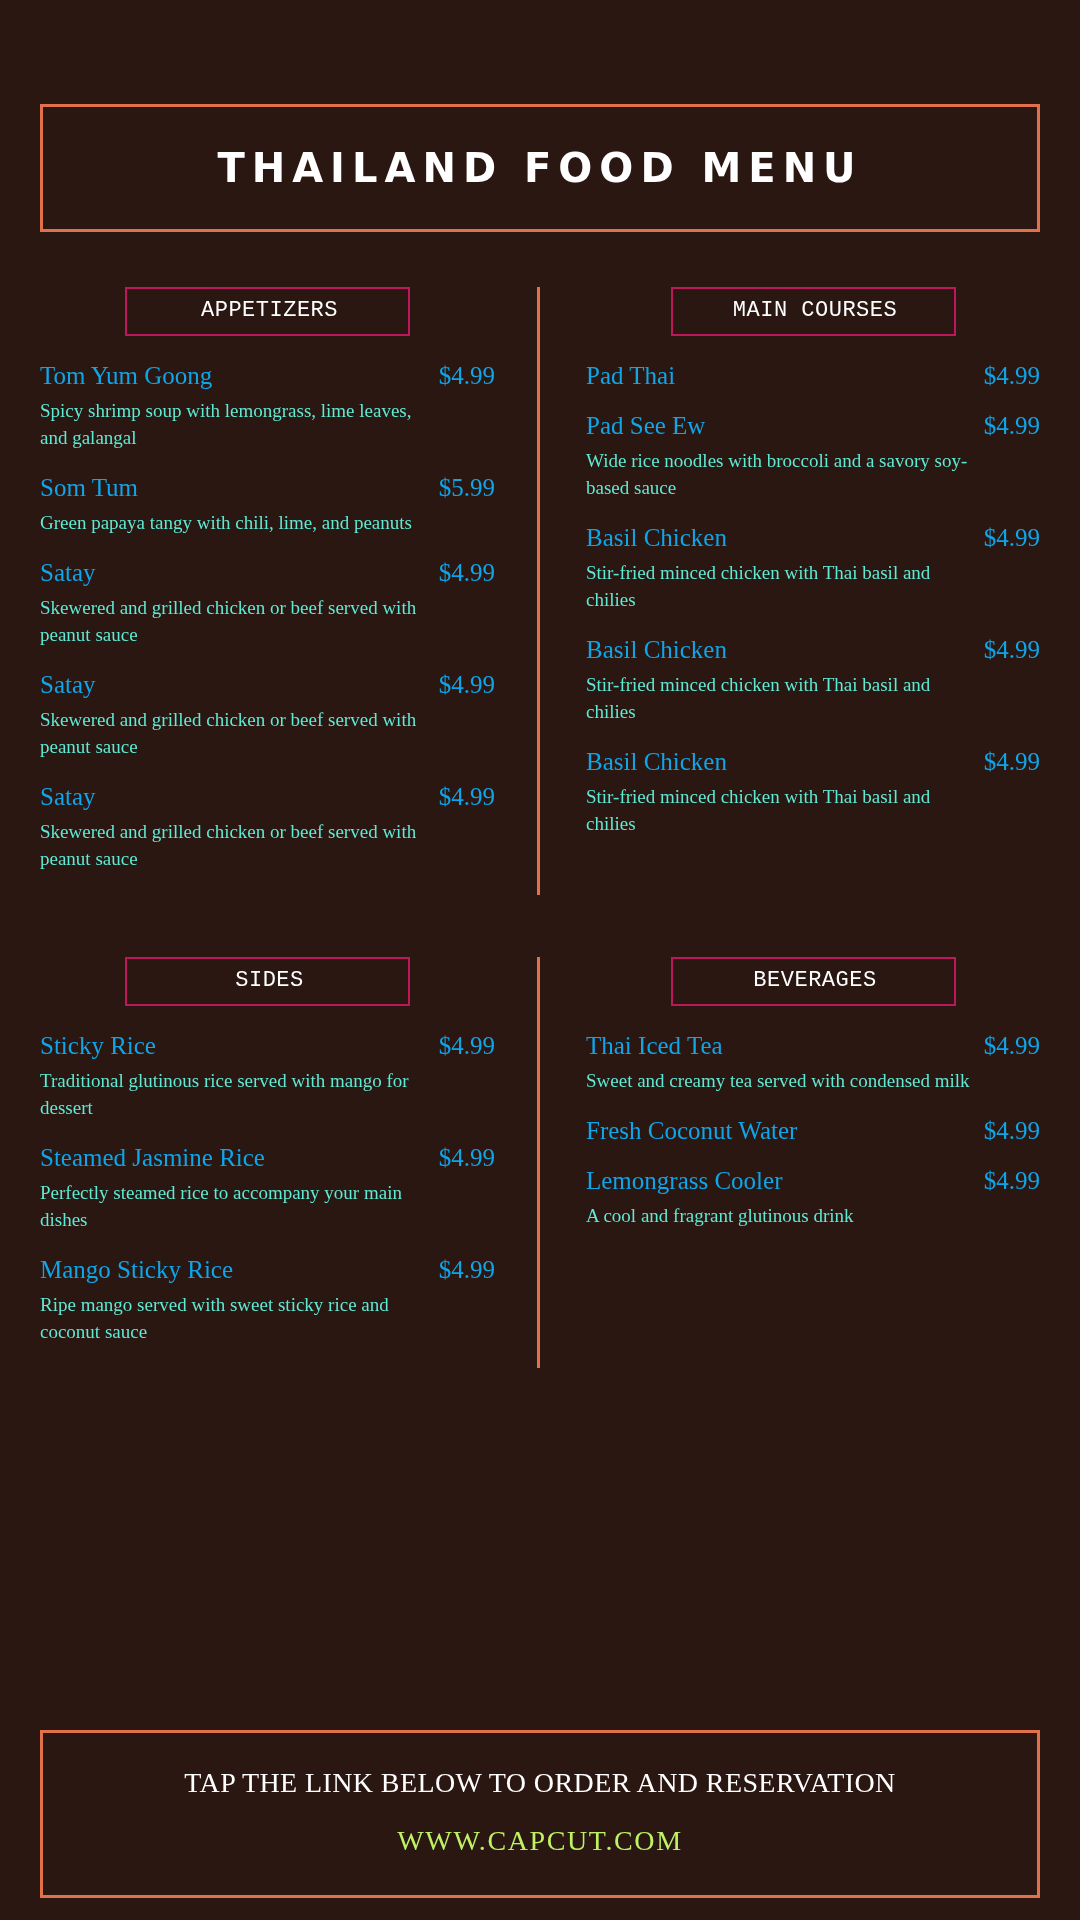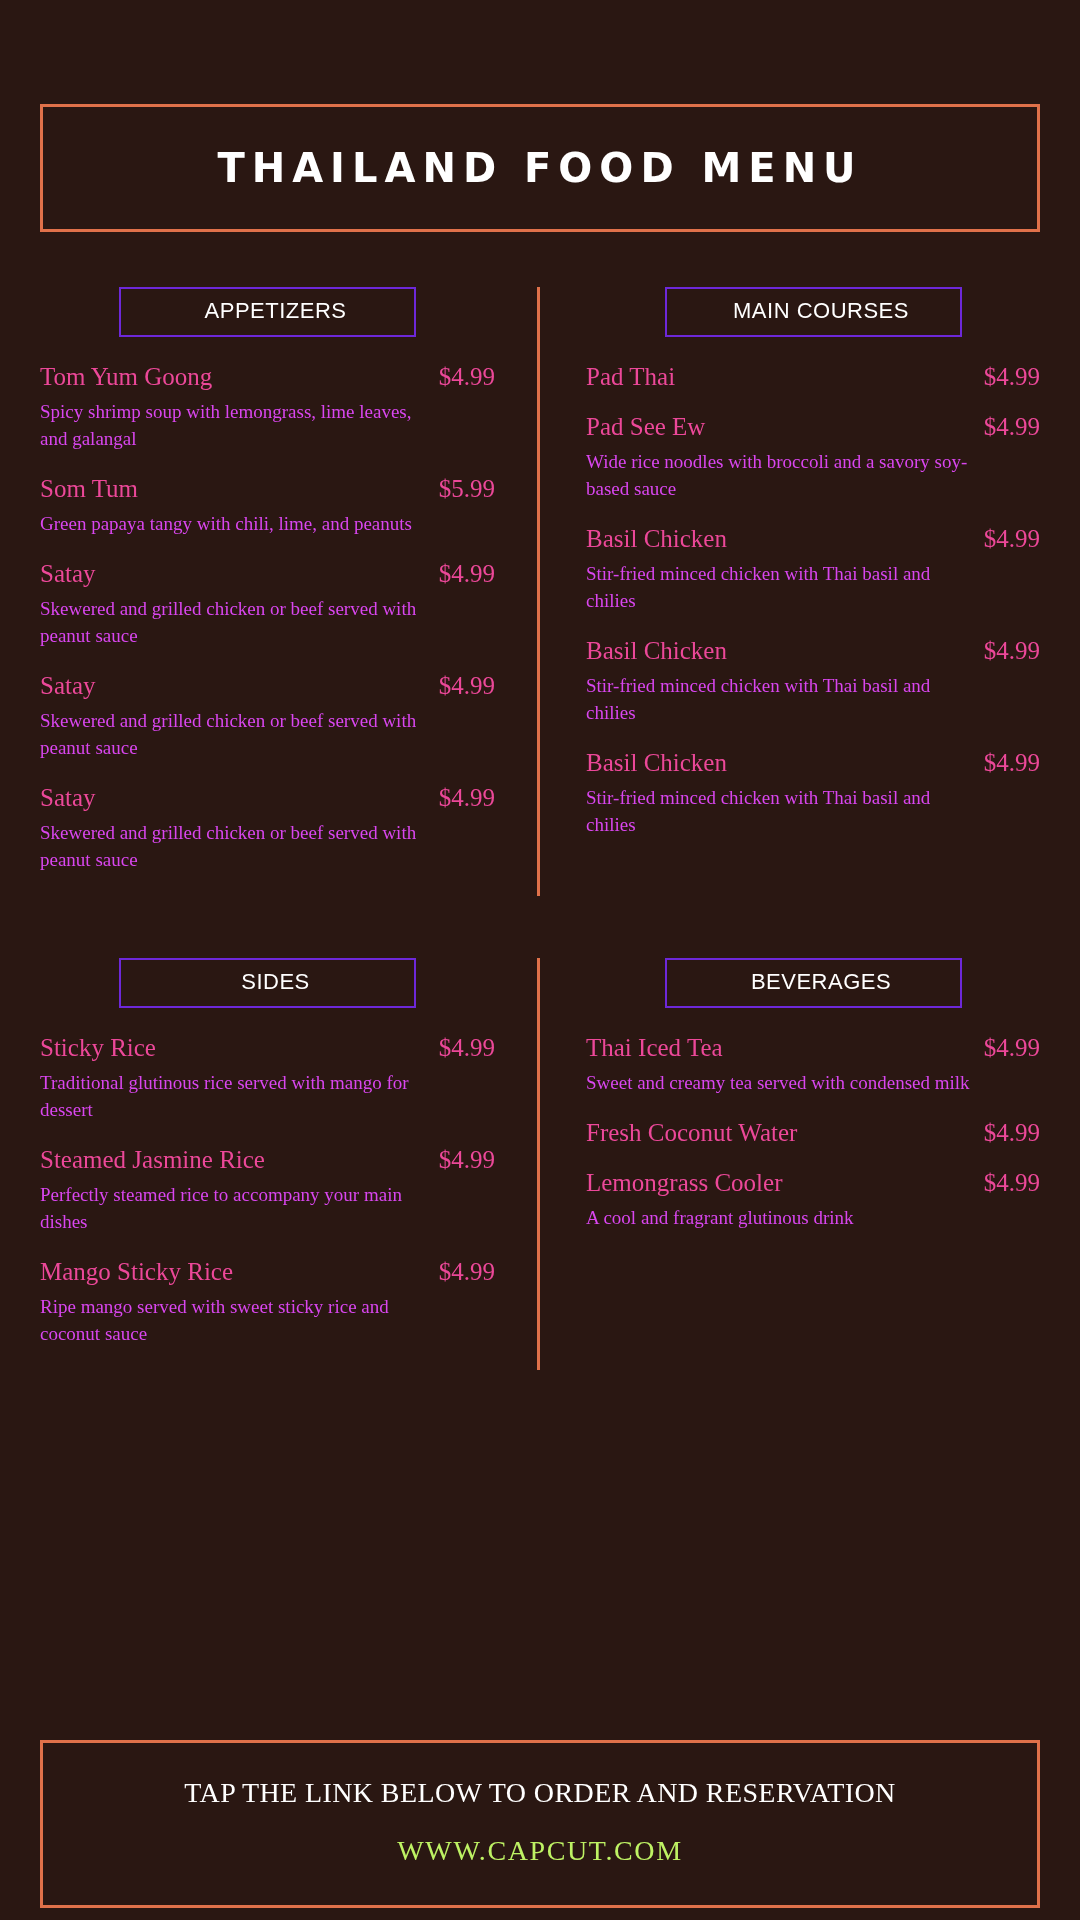--- a/index.html
+++ b/index.html
@@ -56,59 +56,59 @@
   .col.right {
     padding-left: 46px;
   }
 
   .cat-wrap {
     display: flex;
     justify-content: center;
     margin-bottom: 26px;
   }
   .cat-box {
-    border: 2px solid #6d28d9;
-    padding: 9px 0 11px 16px;
+    border: 2px solid #be185d;
+    padding: 9px 0 11px 4px;
     width: 277px;
     text-align: center;
-    font-family: Liberation Sans, sans-serif;
+    font-family: Liberation Mono, monospace;
     font-size: 22px;
     letter-spacing: 0.5px;
     color: #ffffff;
   }
 
   .item {
     margin-bottom: 22px;
   }
   .item-head {
     display: flex;
     justify-content: space-between;
     align-items: flex-start;
     font-size: 25px;
     font-weight: normal;
-    color: #ec4899;
+    color: #0ea5e9;
   }
   .item-name { white-space: nowrap; }
   .item-price { white-space: nowrap; }
   .item-desc {
     margin-top: 8px;
     font-size: 19px;
     line-height: 1.42;
-    color: #d946ef;
+    color: #5eead4;
     max-width: 390px;
   }
 
   .grid2 { margin-top: 62px; }
 
   
   .footer-box {
     position: absolute;
     left: 40px;
     right: 40px;
-    bottom: 116px;
+    bottom: 126px;
     border: 3px solid #e0714a;
     padding: 34px 0 38px 0;
     text-align: center;
   }
   .footer-line1 {
     font-size: 28px;
     letter-spacing: 0.4px;
     color: #ffffff;
   }
   .footer-line2 {

